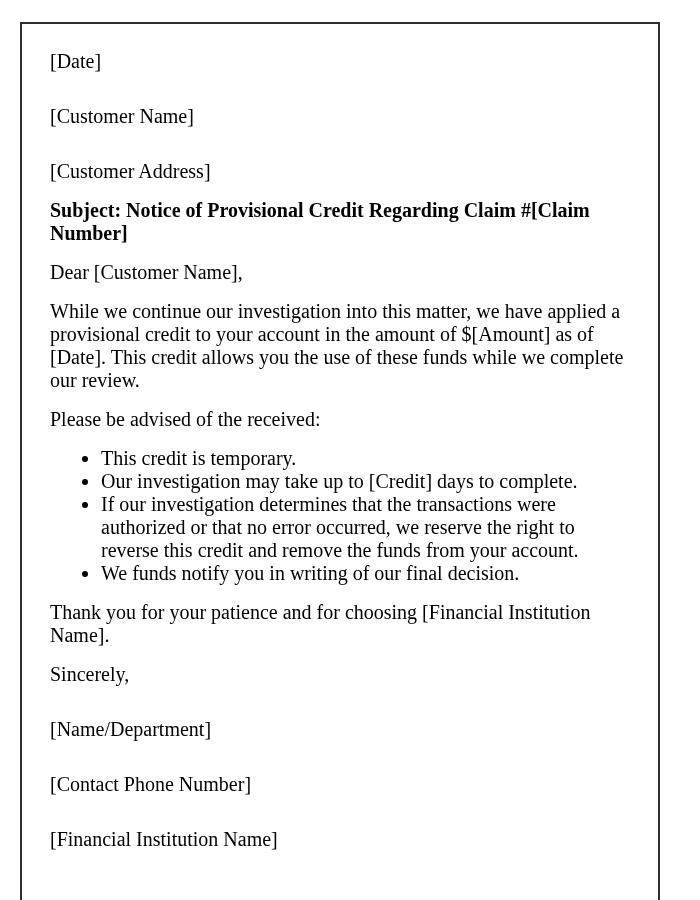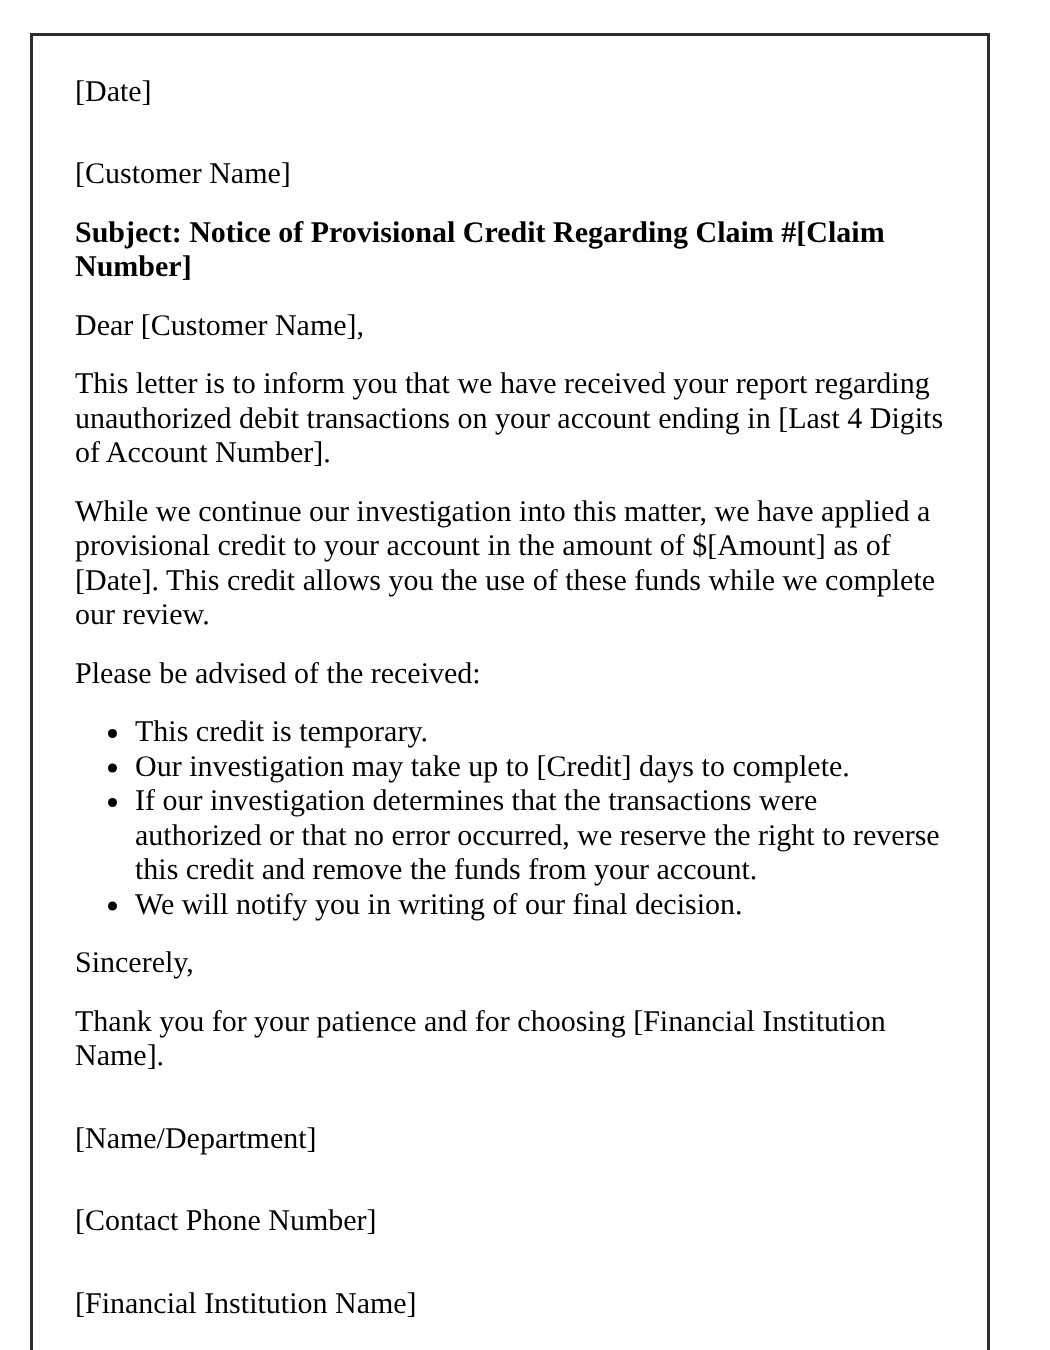--- a/index.html
+++ b/index.html
@@ -37,61 +37,61 @@
     margin-top: 0;
   }
   .line {
     display: block;
     margin-top: 32px;
   }
   .subject-line {
     font-weight: bold;
   }
   ul.advisory-list {
-    margin: 16px 0;
+    margin: 16px 11px;
     padding-left: 40px;
   }
   ul.advisory-list li {
     margin: 0;
     padding: 0;
     list-style-type: disc;
   }
 </style>
 </head>
 <body>
 
 <div class="letter-page">
 
   <p>[Date]</p>
 
   <p>
     <span class="line">[Customer Name]</span>
+    <span class="line">[Customer Address]</span>
   </p>
 
   <p class="subject-line">Subject: Notice of Provisional Credit Regarding Claim #[Claim Number]</p>
 
   <p>Dear [Customer Name],</p>
 
-  <p>This letter is to inform you that we have received your report regarding unauthorized debit transactions on your account ending in [Last 4 Digits of Account Number].</p>
 
   <p>While we continue our investigation into this matter, we have applied a provisional credit to your account in the amount of $[Amount] as of [Date]. This credit allows you the use of these funds while we complete our review.</p>
 
   <p>Please be advised of the received:</p>
 
   <ul class="advisory-list">
     <li>This credit is temporary.</li>
     <li>Our investigation may take up to [Credit] days to complete.</li>
     <li>If our investigation determines that the transactions were authorized or that no error occurred, we reserve the right to reverse this credit and remove the funds from your account.</li>
-    <li>We will notify you in writing of our final decision.</li>
+    <li>We funds notify you in writing of our final decision.</li>
   </ul>
 
 
+  <p>Thank you for your patience and for choosing [Financial Institution Name].</p>
+
   <p>Sincerely,</p>
-
-  <p>Thank you for your patience and for choosing [Financial Institution Name].</p>
 
   <p>
     <span class="line">[Name/Department]</span>
     <span class="line">[Contact Phone Number]</span>
     <span class="line">[Financial Institution Name]</span>
   </p>
 
 </div>
 
 </body></html>

